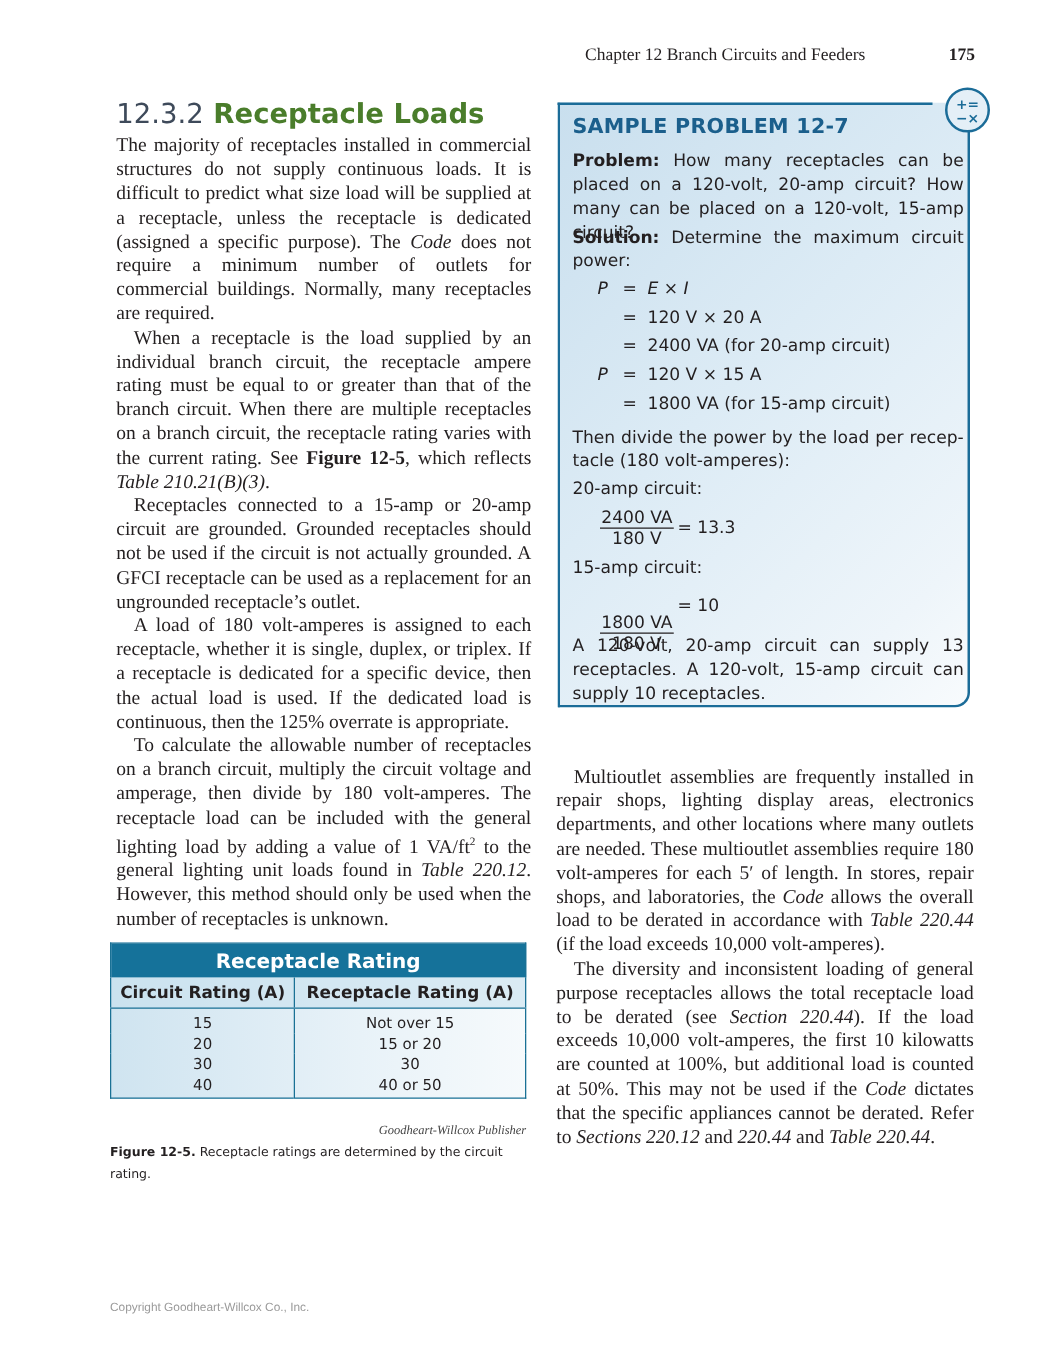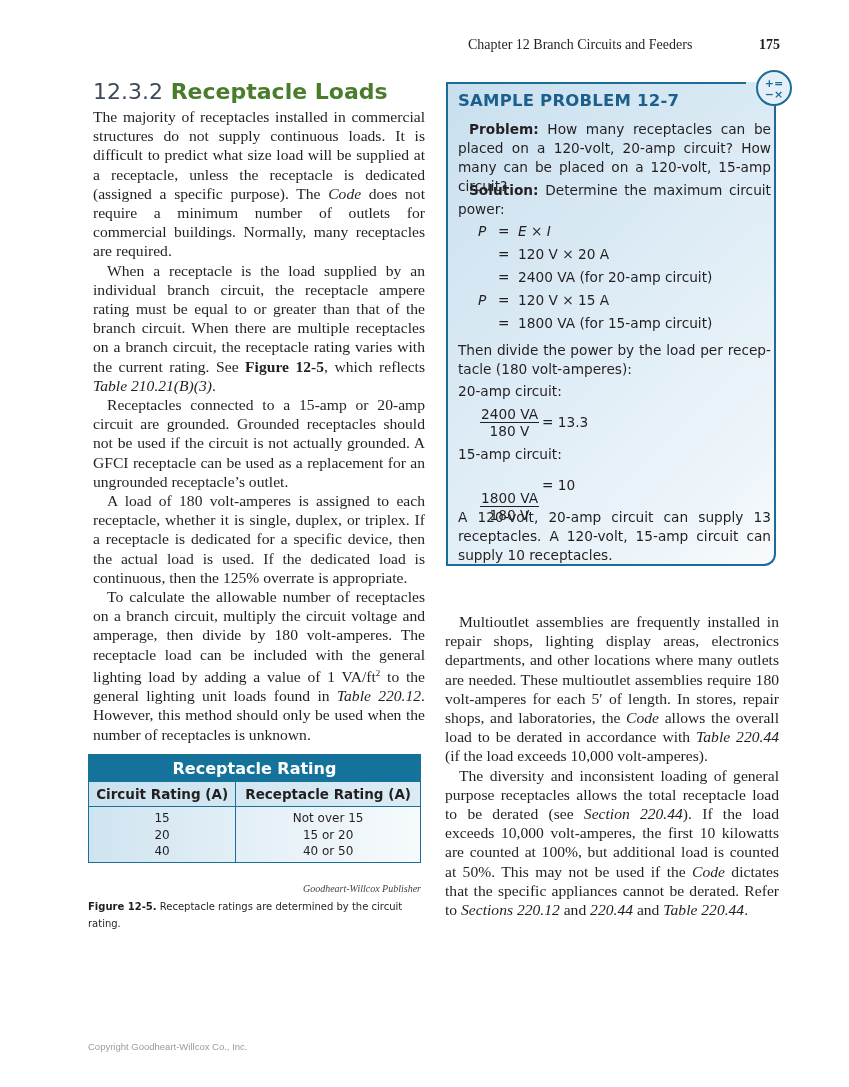--- a/index.html
+++ b/index.html
@@ -37,21 +37,21 @@
   .caption b { font-weight: bold; }
 
   
   .sample-box { position: absolute; left: 446px; top: 82px; width: 330px; height: 484px; border: 2px solid #1b6c98; border-top: none; border-left: 2px solid #1b6c98; border-radius: 0 0 12px 0; background: linear-gradient(135deg, #c9dfee 0%, #dcebf5 45%, #eef5fa 85%, #f8fbfd 100%); font-family: "DejaVu Sans", sans-serif; color: #231f20; box-sizing: border-box; }
   .sample-box .topline { position: absolute; left: -2px; top: 0; width: 300px; height: 2px; background: #1b6c98; }
   .sample-title { position: absolute; left: 10px; top: 9px; font-size: 16.5px; font-weight: bold; color: #1b5f8c; letter-spacing: 0.2px; }
   .calc-icon { position: absolute; left: 756px; top: 70px; width: 36px; height: 36px; border-radius: 50%; border: 2px solid #1b6c98; background: #e4eff7; box-sizing: border-box; color: #1b6c98; font-family: "DejaVu Sans", sans-serif; font-weight: bold; font-size: 11px; line-height: 11px; text-align: center; }
   .calc-icon .r1 { position: absolute; top: 6px; left: 0; width: 100%; }
   .calc-icon .r2 { position: absolute; top: 17px; left: 0; width: 100%; }
   .sp-text { position: absolute; left: 10px; width: 313px; font-size: 13.7px; line-height: 19px; text-align: justify; }
-  .sp-text b { font-weight: bold; margin-left: 11px; }
+  .sp-text b { font-weight: bold; }
   .eq-row { position: absolute; font-size: 13.7px; line-height: 18px; }
   .eq-row .lhs { position: absolute; left: 0; font-style: italic; }
   .eq-row .eqs { position: absolute; left: 20px; }
   .eq-row .rhs { position: absolute; left: 40px; white-space: nowrap; text-align: center; }
   .frac { position: absolute; font-size: 13.7px; text-align: center; }
   .frac .numr { border-bottom: 1px solid #231f20; padding: 0 1px; line-height: 16px; }
   .frac .den { line-height: 16px; }
   .frac-res { position: absolute; font-size: 13.7px; white-space: nowrap; }
 
   .footer { position: absolute; left: 88px; top: 1041px; font-family: "Liberation Sans", sans-serif; font-size: 9.5px; color: #9a9a9a; }
@@ -88,20 +88,24 @@
     </tr>
     </tbody>
       <tbody class="rt-body">
       <tr>
           <td>15</td>
           <td>Not over 15</td>
         </tr>
       <tr>
           <td>20</td>
           <td>15 or 20</td>
+        </tr>
+      <tr>
+          <td>30</td>
+          <td>30</td>
         </tr>
       <tr>
           <td>40</td>
           <td>40 or 50</td>
         </tr>
     </tbody>
   </table>
   <div class="credit">Goodheart-Willcox Publisher</div>
   <div class="caption"><b>Figure 12-5.</b><span> Receptacle ratings are determined by the circuit rating.</span></div>
 </div>

